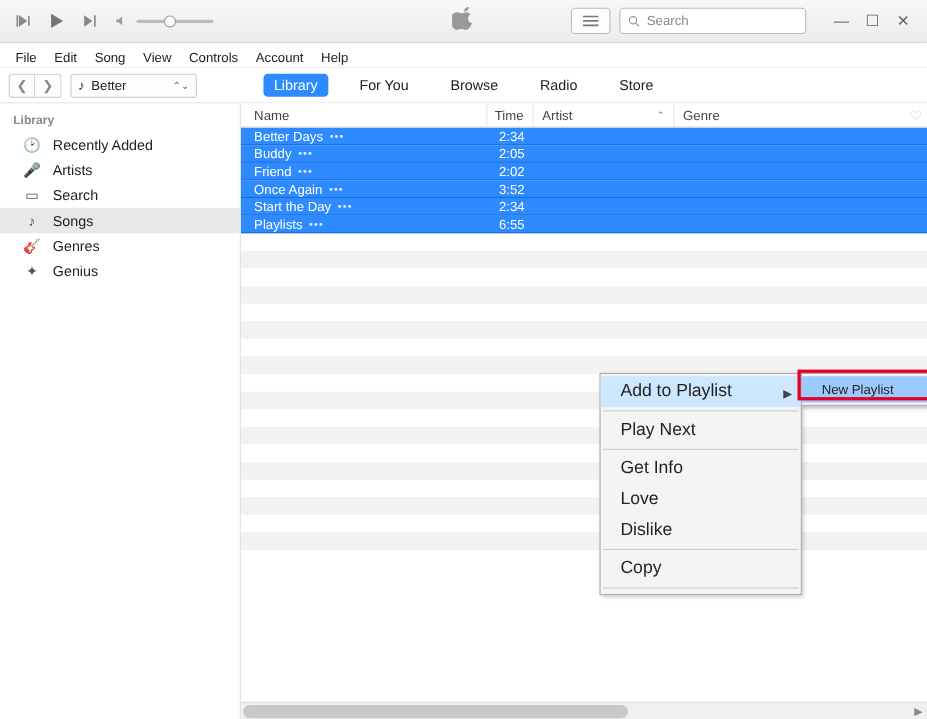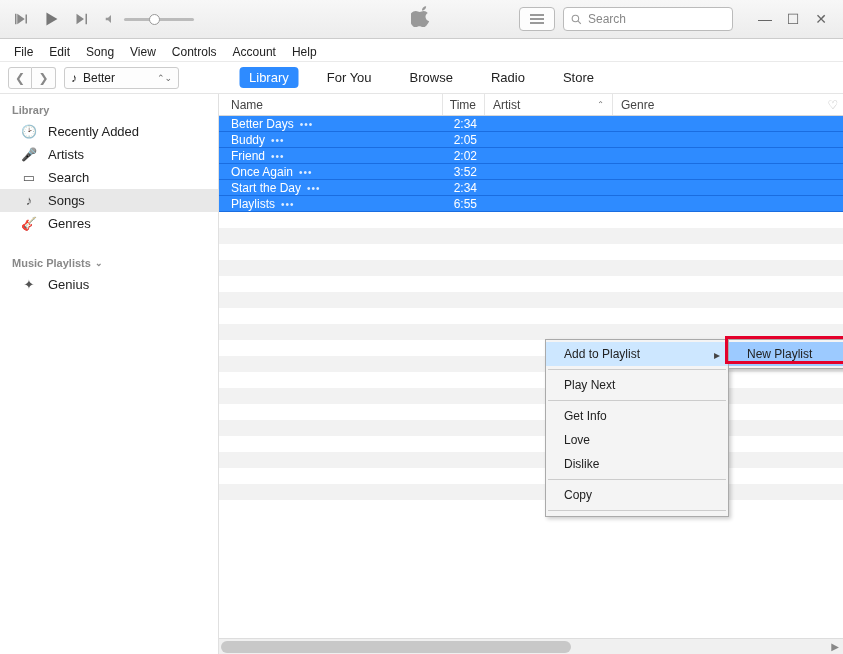--- a/index.html
+++ b/index.html
@@ -53,21 +53,21 @@
 .rows { flex: 1; overflow: hidden; }
 .row { height: 16px; display: flex; align-items: flex-end; font-size: 12px; }
 .row.sel { background: #2e8bff; color: #fff; border-bottom:1px solid #1a6de0;}
 .row.alt { background: #f2f2f2; }
 .row .c-name { width: 224px; padding-left: 12px; display:flex;align-items:center;gap:6px;}
 .row .c-time { width: 42px; text-align: right; padding-right:8px;}
 .row .c-artist { width: 128px; padding-left:8px;}
 .row .c-album { width: 120px; padding-left:8px;}
 .row .c-genre { flex:1; }
 .dots{letter-spacing:1px;opacity:0.85;font-size:10px;}
-.ctx-menu { position: absolute; left: 326px; top: 245px; width: 184px; background: #f4f4f4; border: 1px solid #aaa; box-shadow: 2px 2px 4px rgba(0,0,0,0.2); z-index: 10; padding: 2px 0; font-size: 12px; }
+.ctx-menu { position: absolute; left: 326px; top: 245px; width: 184px; background: #f4f4f4; border: 1px solid #aaa; box-shadow: 2px 2px 4px rgba(0,0,0,0.2); z-index: 10; padding: 2px 0; font-size: 16px; }
 .ctx-item { padding: 5px 18px; cursor: default; position:relative;}
 .ctx-item.hov { background: #cde7ff; }
 .ctx-sep { height:1px;background:#ccc;margin:3px 2px; }
 .ctx-item .arrow{position:absolute;right:8px;top:6px;color:#444;}
 .submenu { position: absolute; left: 509px; top: 245px; width: 150px; background: #f4f4f4; border: 1px solid #aaa; box-shadow: 2px 2px 4px rgba(0,0,0,0.2); z-index: 11; padding: 2px 0; font-size: 12px; }
 .submenu .ctx-item.hov{background:#9ccaff;}
 .highlight-box{position:absolute;left:506px;top:242px;width:156px;height:28px;border:3px solid #e4002b;z-index:12;pointer-events:none;}
 .hscroll { position:absolute;bottom:0;left:0;right:0;height:16px;background:#f0f0f0;border-top:1px solid #ddd;display:flex;}
 .hscroll .thumb{margin-left:2px;width:350px;height:12px;margin-top:2px;background:#c8c8c8;border-radius:6px;}
 .hscroll .arrow-r{margin-left:auto;width:16px;display:flex;align-items:center;justify-content:center;color:#888;font-size:10px;}
@@ -174,24 +174,20 @@
         <span>Search</span>
       </div>
     <div class="sb-item active">
         <span class="ic">♪</span>
         <span>Songs</span>
       </div>
     <div class="sb-item">
         <span class="ic">🎸</span>
         <span>Genres</span>
       </div>
-    <div class="sb-header pl">
-        <span>Music Playlists</span>
-        <span class="chev-small">⌄</span>
-      </div>
     <div class="sb-item">
         <span class="ic">✦</span>
         <span>Genius</span>
       </div>
   </div>
 
   <div class="main">
     <div class="col-headers">
       <div class="ch name">Name</div>
       <div class="ch time">Time</div>

